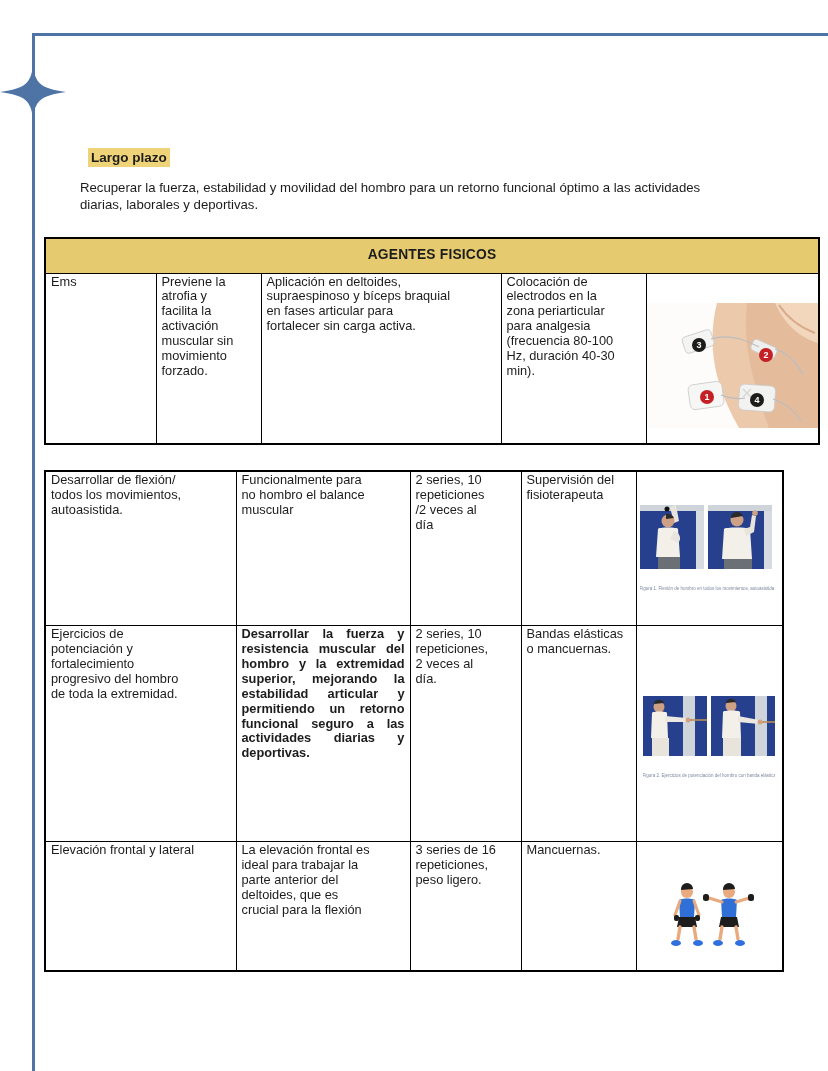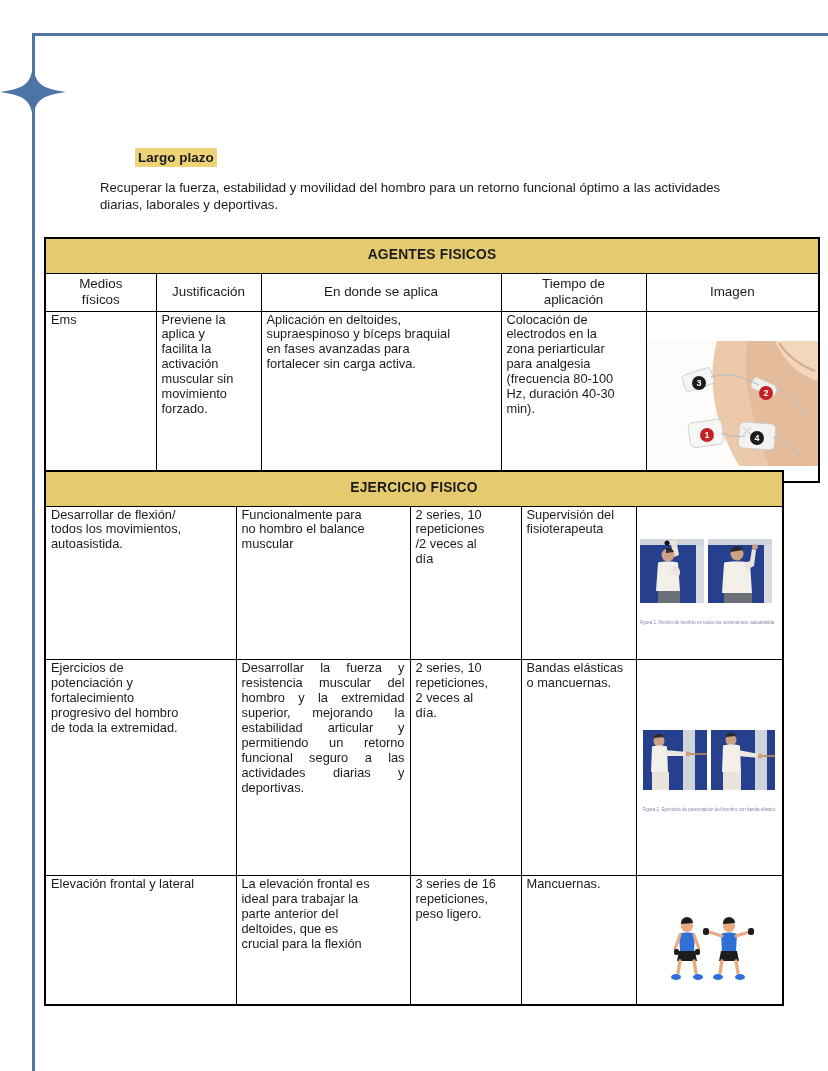--- a/index.html
+++ b/index.html
@@ -6,35 +6,35 @@
   body{
     width:828px;height:1071px;position:relative;background:#ffffff;
     font-family:"Liberation Sans", sans-serif;color:#1c1c1c;overflow:hidden;
   }
   
   .border-top{position:absolute;left:32px;top:33px;right:0;height:3px;background:#4e74a6;}
   .border-left{position:absolute;left:32px;top:33px;width:3px;height:1038px;background:#4e74a6;}
   .sparkle{position:absolute;left:0px;top:66px;width:66px;height:52px;}
   
   .heading{position:absolute;left:88px;top:148px;font-size:13.5px;font-weight:bold;}
-  .heading .hl{background:#eed379;padding:2px 3px;display:inline-block;margin-left:47px;}
-  .intro{position:absolute;left:100px;top:179px;width:660px;font-size:13.2px;line-height:1.32;}
+  .heading .hl{background:#eed379;padding:2px 3px;display:inline-block;}
+  .intro{position:absolute;left:80px;top:179px;width:660px;font-size:13.2px;line-height:1.32;}
   
   table{border-collapse:collapse;table-layout:fixed;position:absolute;background:#fff;}
   #table1{left:44px;top:237px;width:774px;}
   #table2{left:44px;top:470px;width:738px;}
   td{border:1px solid #000;vertical-align:top;padding:1px 5px 2px 5px;
      font-size:12.8px;line-height:1.17;white-space:pre-line;overflow:hidden;}
   table{border:2px solid #000;}
   td.band{background:#e6ca70;font-weight:bold;text-align:center;vertical-align:middle;
           font-size:13.8px;white-space:normal;letter-spacing:0.2px;}
   td.hdr{text-align:center;vertical-align:middle;font-size:13.4px;white-space:pre-line;}
   td.imgcell{padding:2px;}
   td.nopad{padding:0;}
-  .cell-justify{text-align:justify;white-space:normal;}
+  .cell-justify{text-align:justify;white-space:normal;font-weight:bold;}
   .caption{font-size:4.5px;color:#7d8aa0;margin-top:2px;white-space:nowrap;overflow:hidden;line-height:1.3;}
   .photo-wrap{margin:1px 1px;}
   .photo-wrap-low{margin:38px 0 0 4px;width:132px;}
   .cartoon-wrap{text-align:center;margin-top:9px;}
   svg{display:block;}
   .cartoon-wrap svg{display:inline-block;}
 </style>
 </head>
 <body>
 
@@ -54,41 +54,32 @@
       <col style="width:111px">
       <col style="width:105px">
       <col style="width:240px">
       <col style="width:145px">
       <col style="width:173px">
     </colgroup>
   <tbody>
       <tr style="height:35px">
     <td class="band" colspan="5">AGENTES FISICOS</td>
   </tr>
-  <tr style="height:38px">
-    <td class="hdr">Medios
-físicos</td>
-    <td class="hdr">Justificación</td>
-    <td class="hdr">En donde se aplica</td>
-    <td class="hdr">Tiempo de
-aplicación</td>
-    <td class="hdr">Imagen</td>
-  </tr>
   <tr style="height:127px">
     <td>Ems</td>
     <td>Previene la
-aplica y
+atrofia y
 facilita la
 activación
 muscular sin
 movimiento
 forzado.</td>
     <td>Aplicación en deltoides,
 supraespinoso y bíceps braquial
-en fases avanzadas para
+en fases articular para
 fortalecer sin carga  activa.</td>
     <td>Colocación de
 electrodos en la
 zona periarticular
 para analgesia
 (frecuencia 80-100
 Hz, duración 40-30
 min).</td>
     <td class="nopad">
       
@@ -131,23 +122,20 @@
 
 <table id="table2">
   <colgroup>
       <col style="width:191px">
       <col style="width:174px">
       <col style="width:111px">
       <col style="width:115px">
       <col style="width:147px">
     </colgroup>
   <tbody>
-      <tr style="height:35px">
-    <td class="band" colspan="5">EJERCICIO FISICO</td>
-  </tr>
 
   <tr style="height:108px">
     <td>Desarrollar de flexión/
 todos los movimientos,
 autoasistida.</td>
     <td>Funcionalmente para
 no hombro el balance
 muscular</td>
     <td>2 series, 10
 repeticiones

